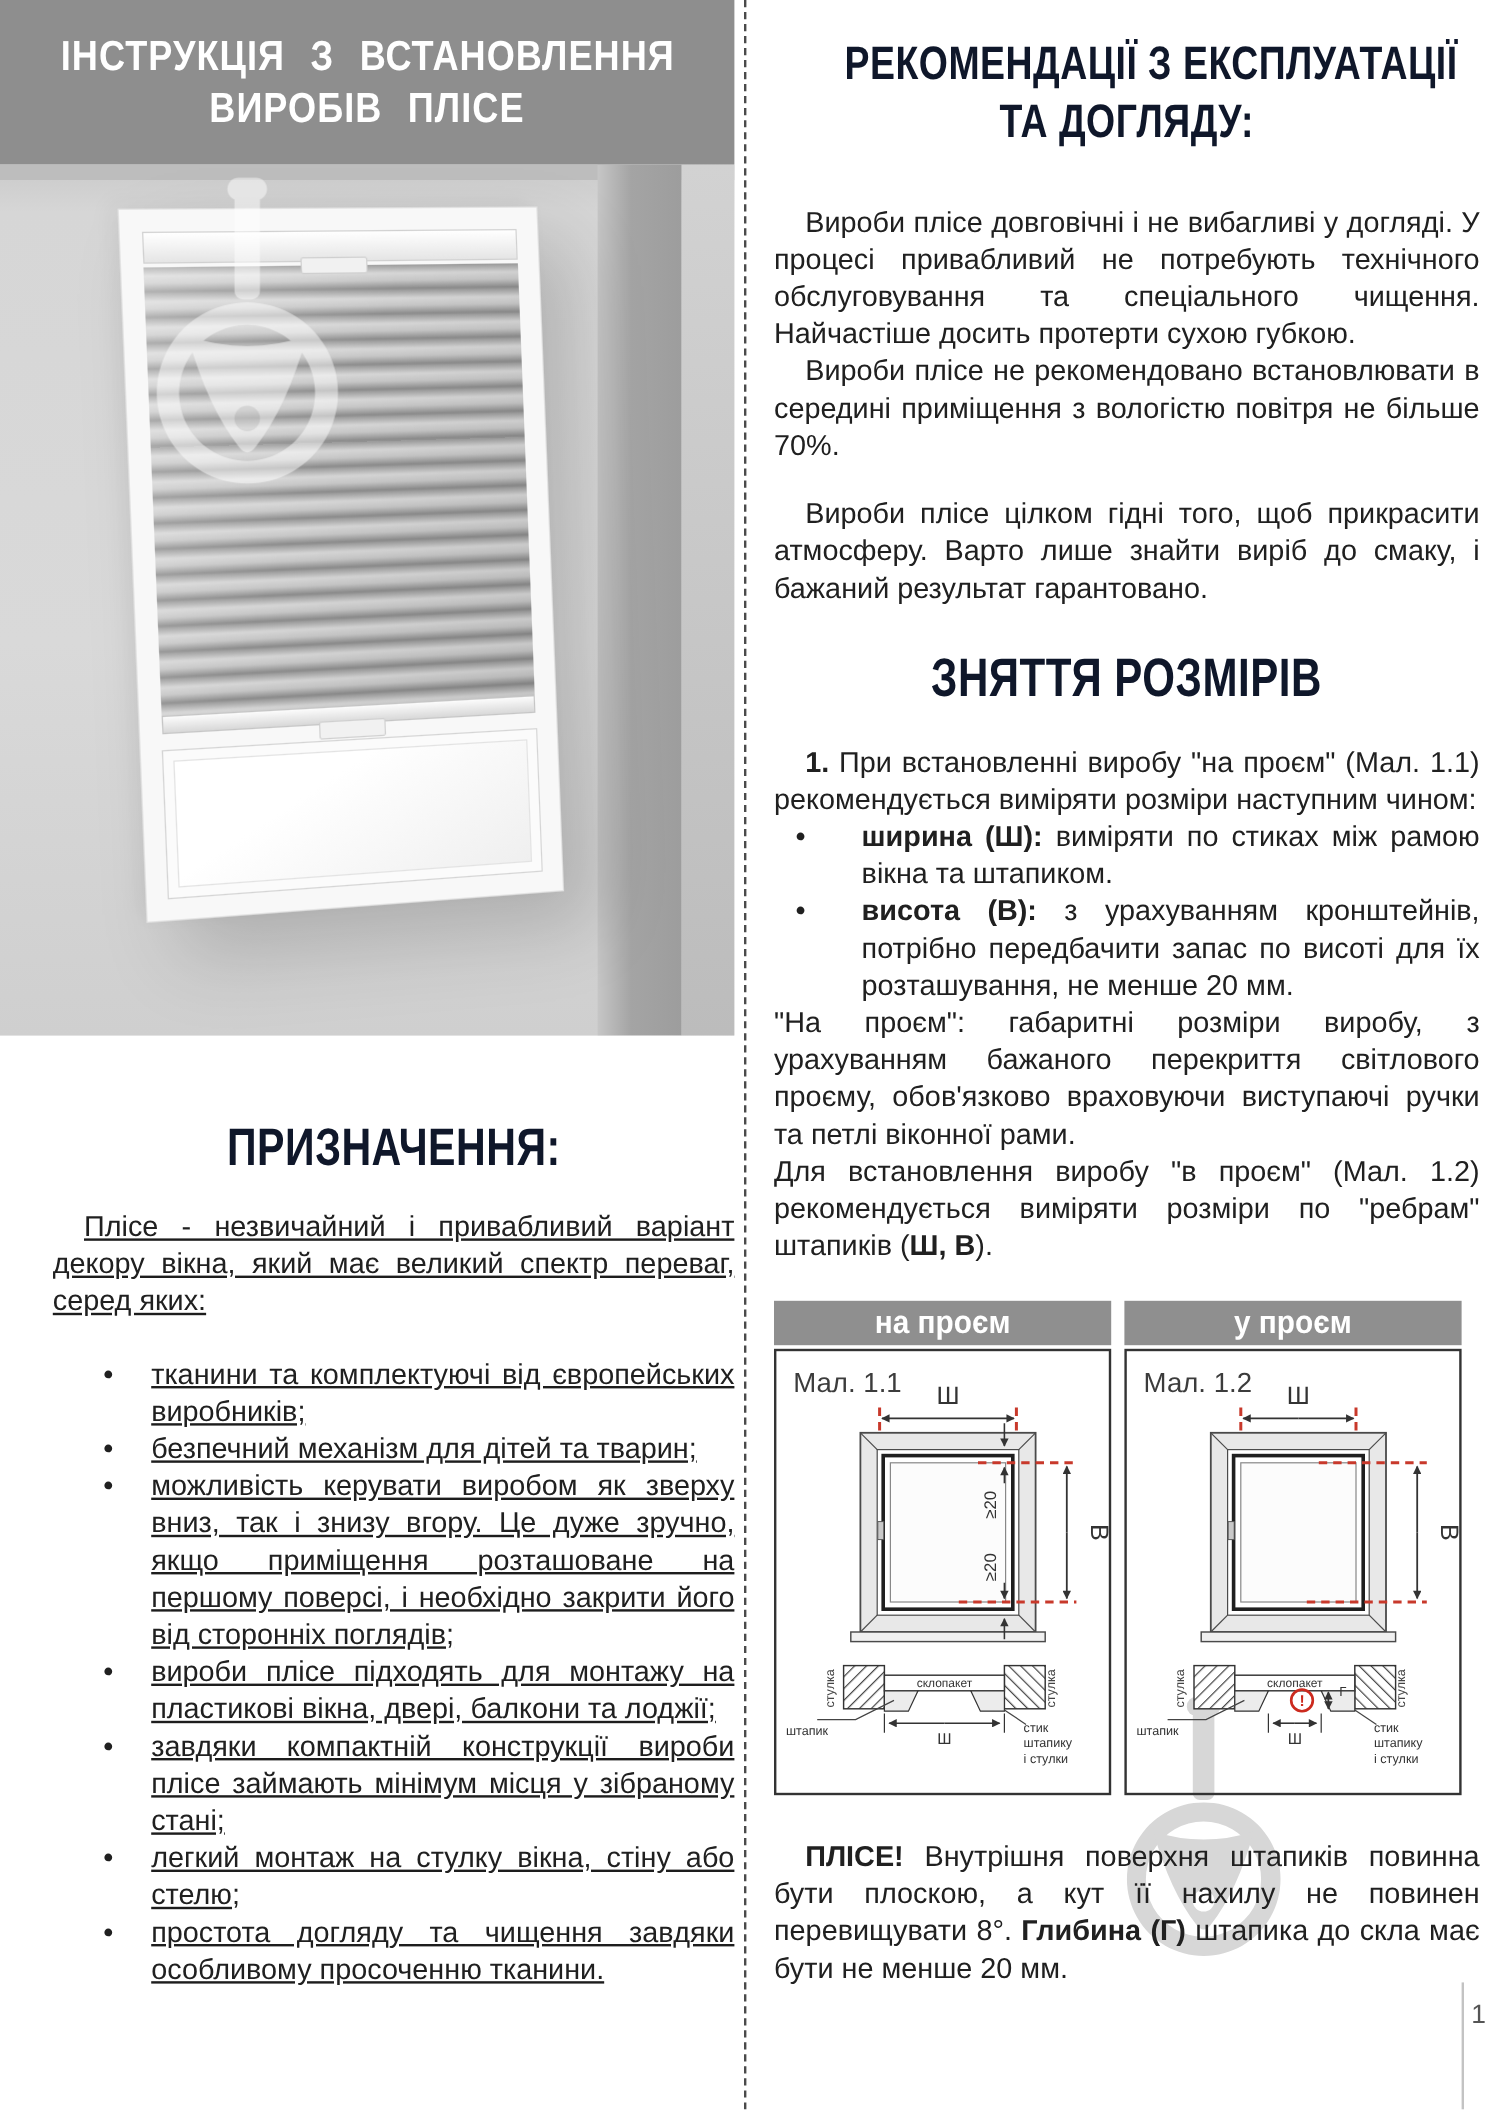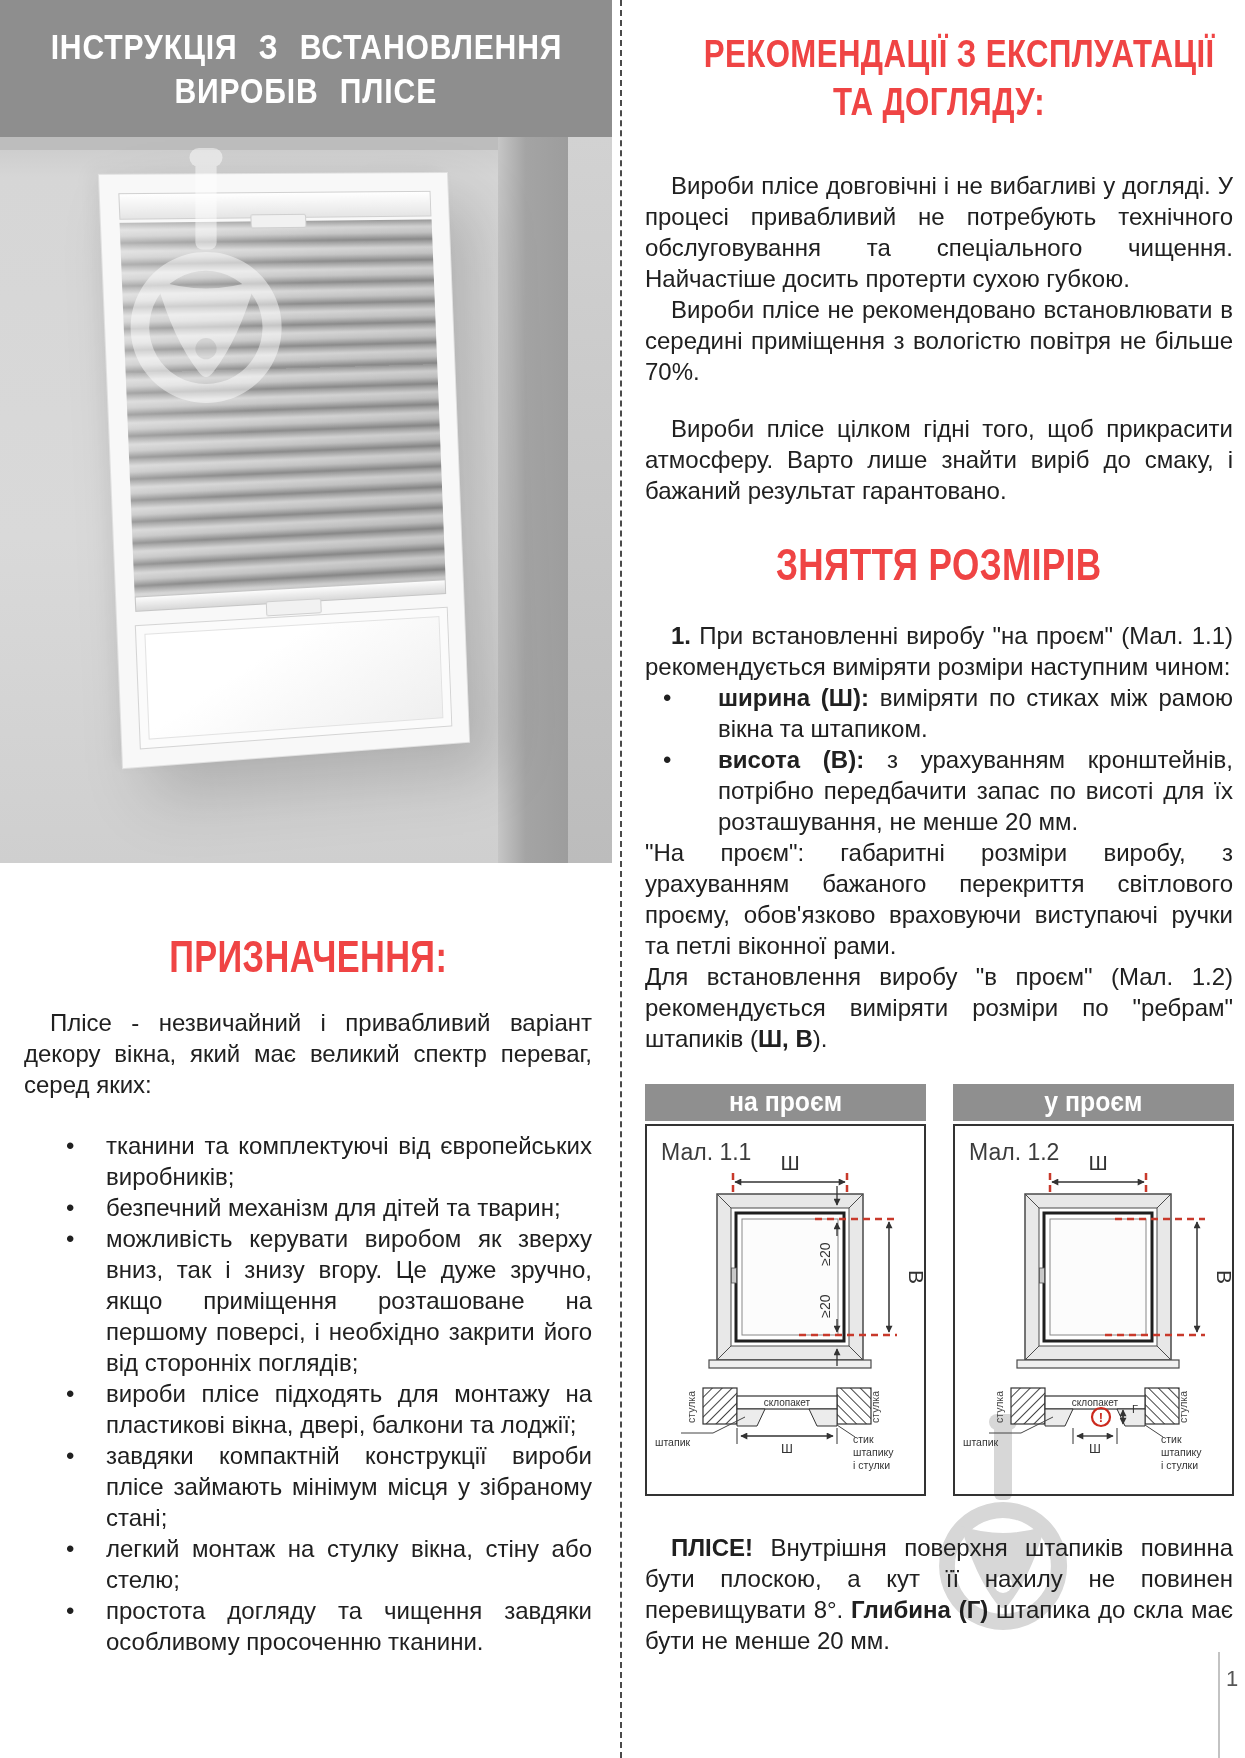--- a/index.html
+++ b/index.html
@@ -34,22 +34,22 @@
   .pleats::after{content:"";position:absolute;inset:0;
         background:linear-gradient(115deg,rgba(255,255,255,.34),rgba(255,255,255,0) 45%,rgba(0,0,0,.07));}
   .rail{height:13px;background:linear-gradient(#fcfcfc,#d8d8d8);border:1px solid #c5c5c5;position:relative;}
   .rail .tab{bottom:-13px;height:13px;}
   .glass{flex:1;margin-top:14px;background:linear-gradient(150deg,#ffffff 35%,#efefef);
         border:8px solid #fbfbfb;outline:1px solid #d4d4d4;box-shadow:inset 0 0 0 1px #e2e2e2;}
 
   .watermark-photo{position:absolute;left:88px;top:4px;width:236px;opacity:.48;}
   .watermark-right{position:absolute;left:903px;top:1408px;width:200px;z-index:1;}
 
-  .purpose{position:absolute;left:24px;top:933px;width:568px;z-index:2;}
-  .h-display{font-weight:bold;text-align:center;color:#ef4444;}
+  .purpose{position:absolute;left:44px;top:933px;width:568px;z-index:2;text-decoration:underline;}
+  .h-display{font-weight:bold;text-align:center;color:#0f172a;}
   .h-display span{display:inline-block;transform:scaleX(.78);white-space:nowrap;letter-spacing:.5px;}
   .purpose .h-display{font-size:44px;line-height:48px;}
   .bodytext{font-size:24px;line-height:31px;text-align:justify;color:#202020;}
   .indent{text-indent:26px;}
   .purpose .intro{margin:26px 0 0;}
   ul.plain{list-style:none;margin:30px 0 0;padding:0;}
   ul.plain li{position:relative;padding-left:82px;margin:0;}
   ul.plain li::before{content:"\2022";position:absolute;left:42px;top:0;}
 
   
@@ -59,21 +59,21 @@
   .p1{margin:44px 0 0;}
   .p0{margin:0;}
   .p-gap{margin:26px 0 0;}
   .h2m{margin-top:34px;font-size:45px;line-height:50px;}
   .step{margin:30px 0 0;}
   ul.meas{list-style:none;margin:0;padding:0;}
   ul.meas li{position:relative;padding-left:73px;}
   ul.meas li::before{content:"\2022";position:absolute;left:18px;top:0;}
   b.run{font-weight:bold;}
 
-  .figrow{display:flex;gap:27px;margin-top:30px;}
+  .figrow{display:flex;gap:11px;margin-top:30px;}
   .fig{width:281px;}
   .fighead{height:37px;background:#8f8f8f;color:#fff;display:flex;align-items:center;justify-content:center;}
   .fighead span{font-weight:bold;font-size:27px;transform:scaleX(.92);}
   .figbox{border:2px solid #333;margin-top:3px;height:368px;background:transparent;}
   .figbox svg{display:block;}
 
   .warning{margin-top:36px;}
 
   .footer-line{position:absolute;left:1218px;top:1652px;width:2px;height:106px;background:#c3c3c3;z-index:2;}
   .pageno{position:absolute;left:1226px;top:1666px;font-size:22px;color:#555;z-index:2;}

